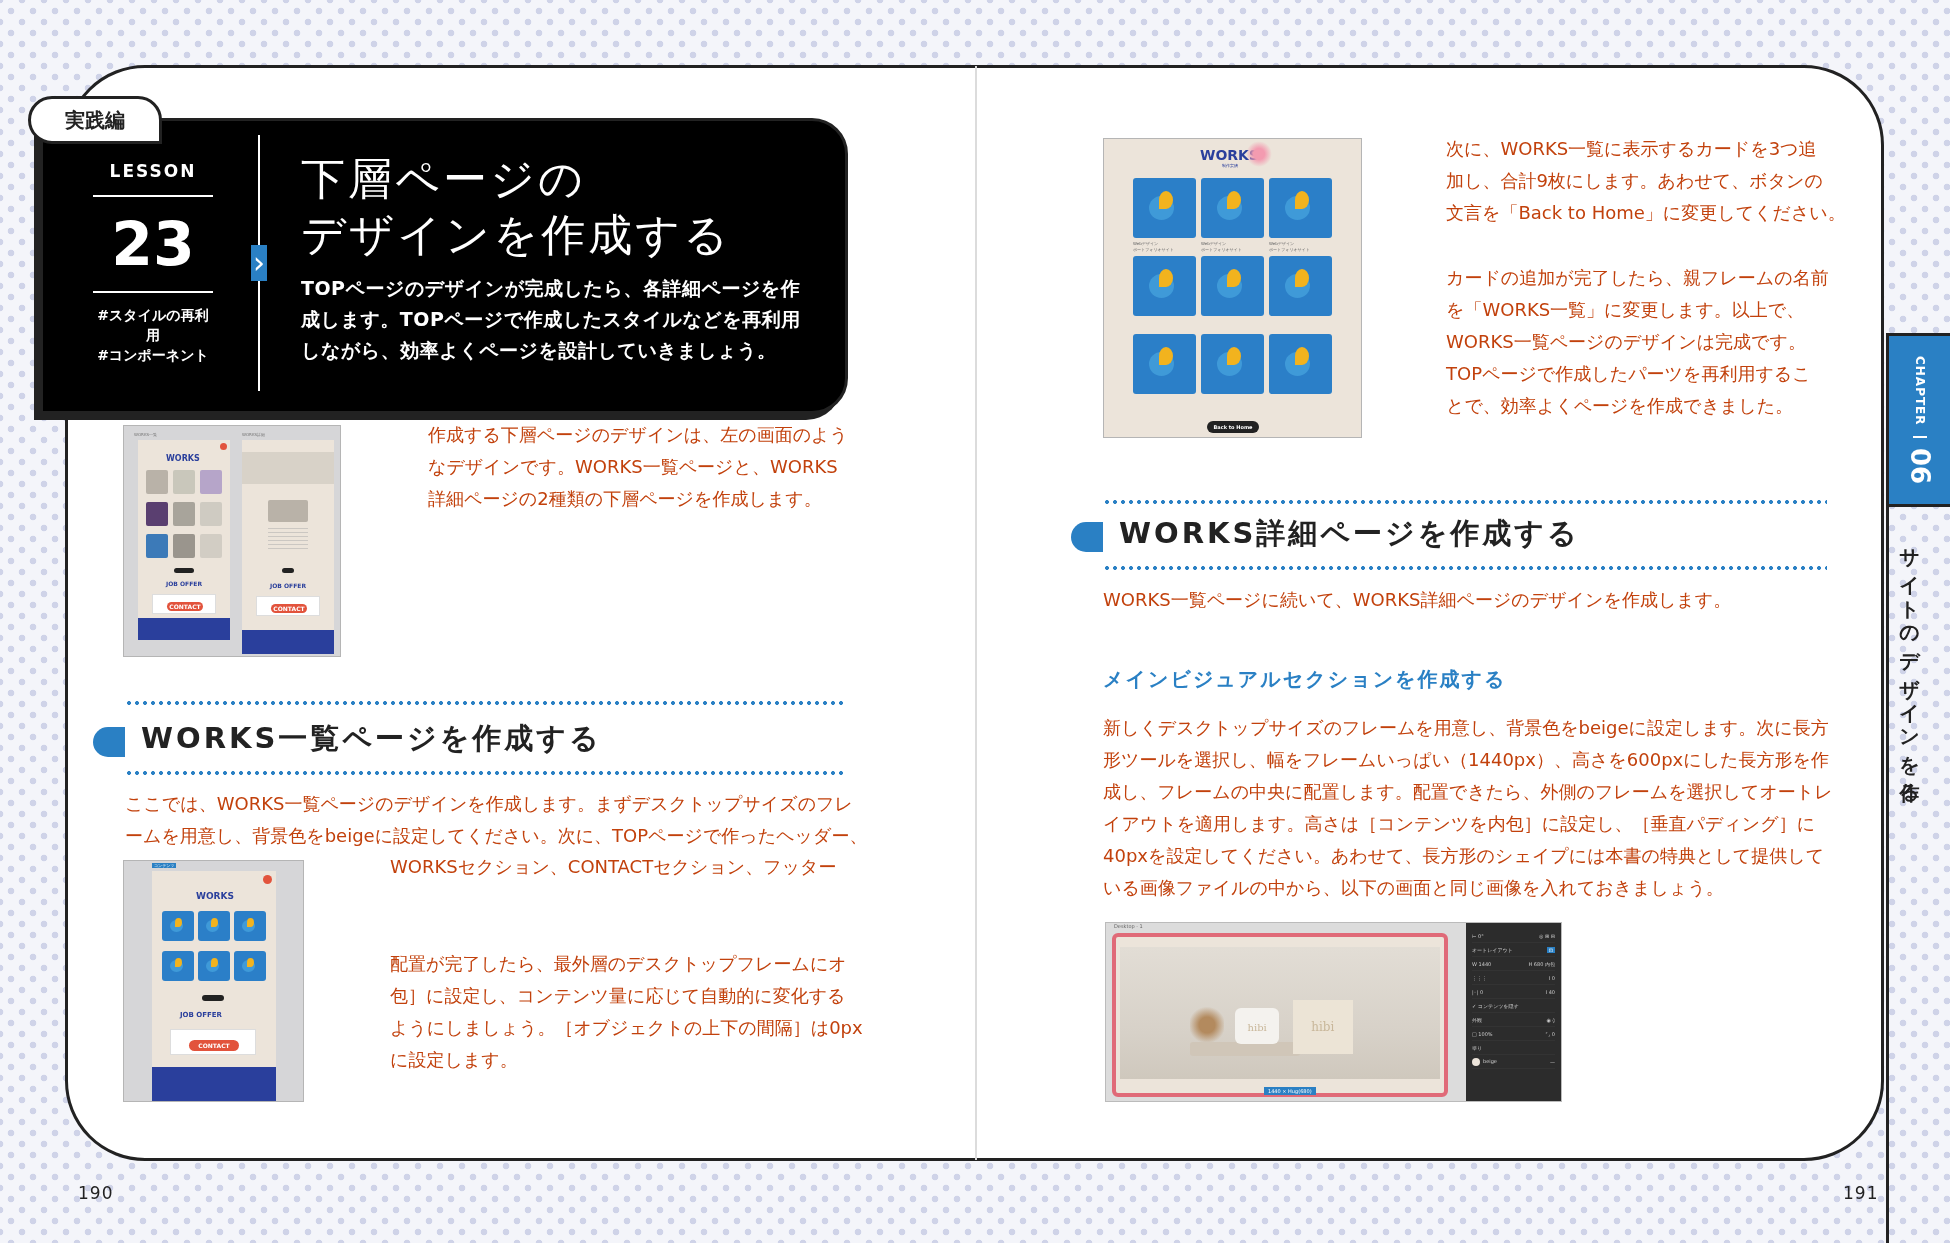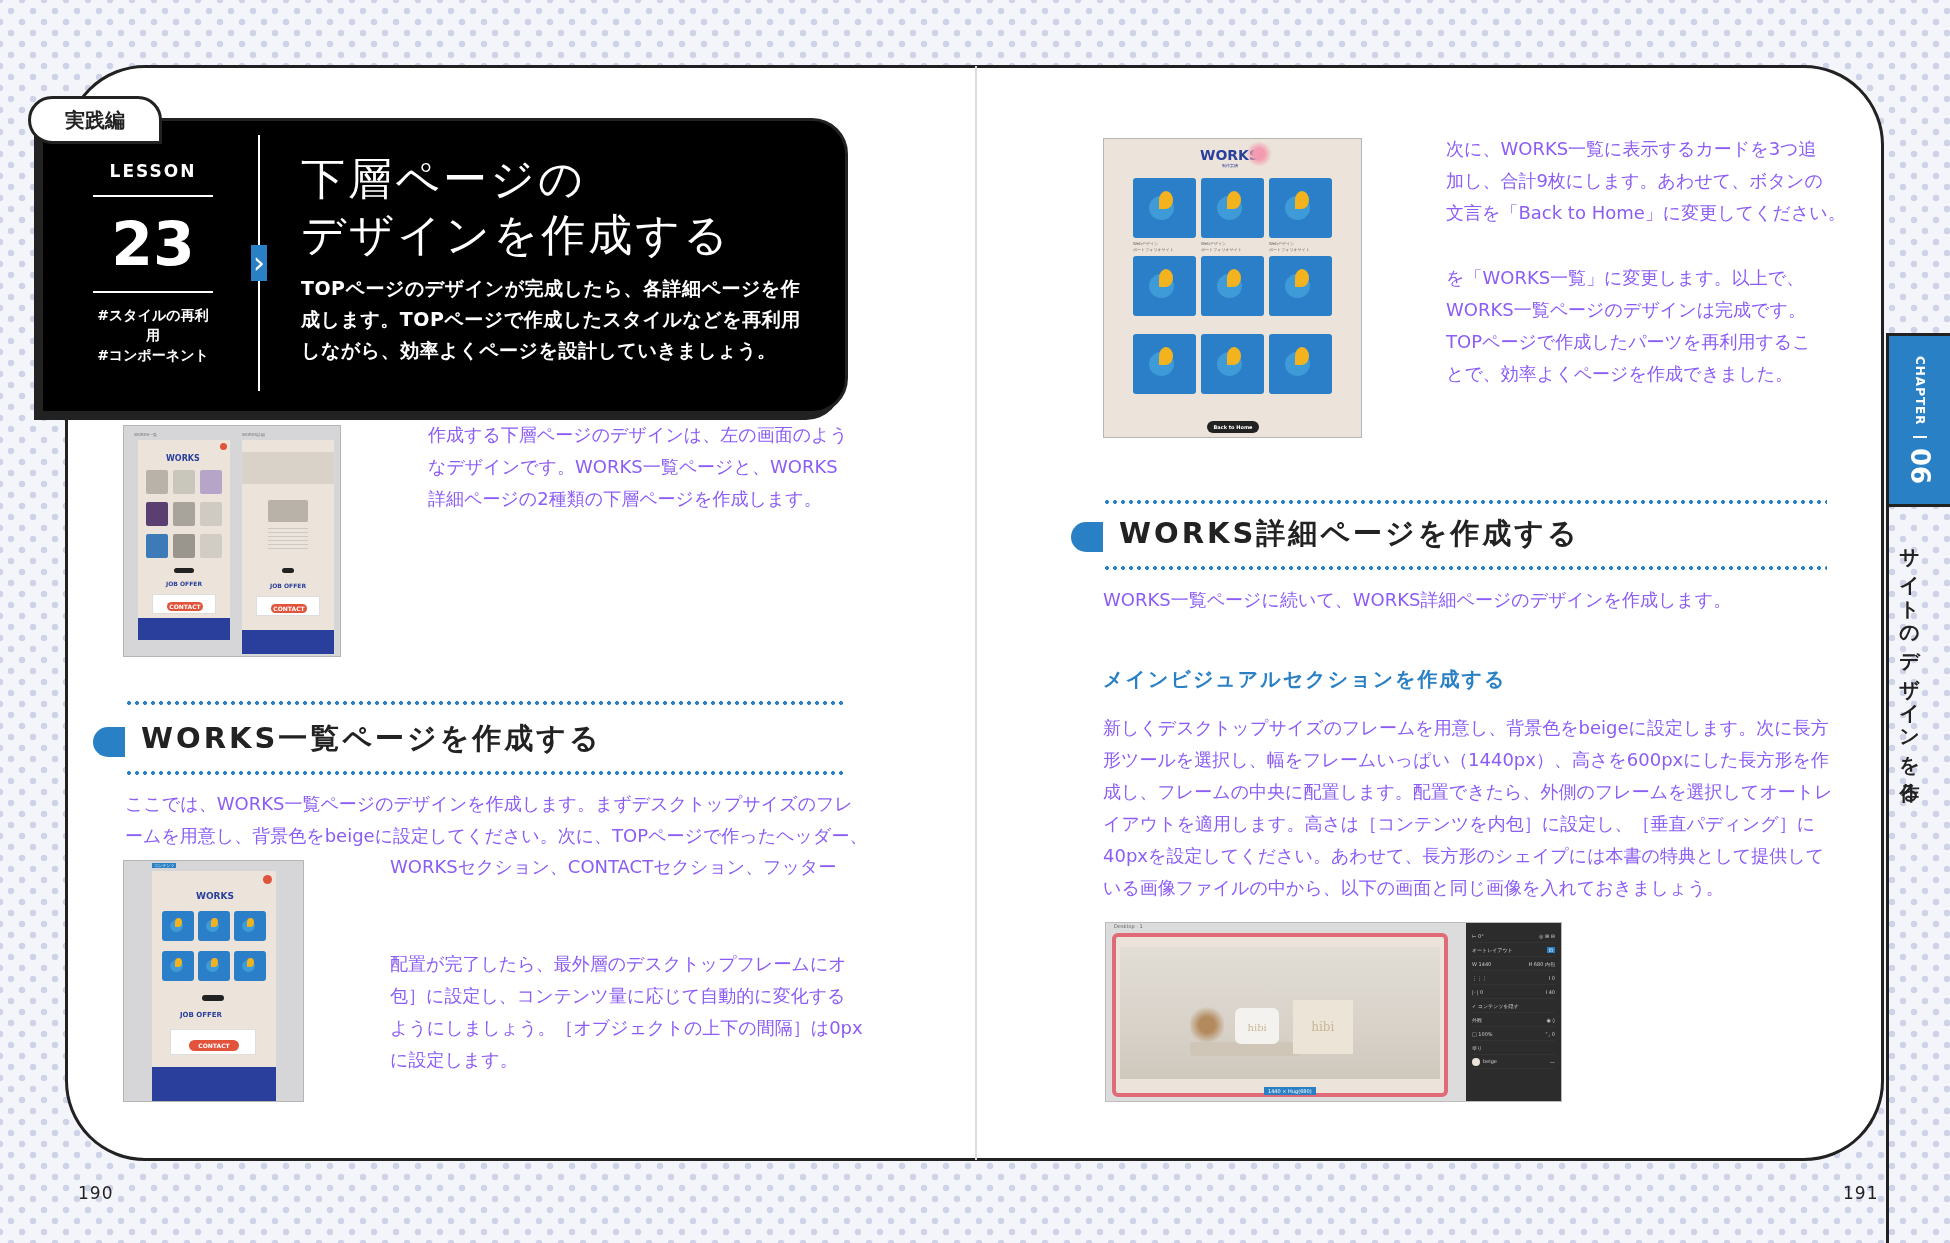--- a/index.html
+++ b/index.html
@@ -56,21 +56,21 @@
   }
   .lesson-title {
     position: absolute; left: 258px; top: 30px; color: #fff;
     font-size: 44px; line-height: 56px; font-weight: normal; letter-spacing: 3px;
   }
   .lesson-lead {
     position: absolute; left: 258px; top: 152px; width: 530px; color: #fff;
     font-size: 19px; line-height: 31px; font-weight: bold; letter-spacing: 0.5px;
   }
 
-  .body-text { position: absolute; font-size: 18px; line-height: 32px; color: #8b5cf6; }
+  .body-text { position: absolute; font-size: 18px; line-height: 32px; color: #c2410c; }
 
   
   .sec-head { position: absolute; }
   .sec-dots {
     position: absolute; left: 0; height: 4px;
     background-image: radial-gradient(circle, #2a80c4 1.8px, transparent 2.2px);
     background-size: 8px 4px;
   }
   .sec-mark {
     position: absolute; left: -32px; width: 32px; height: 30px;
@@ -301,20 +301,21 @@
     </div>
   <div class="mini-btn" style="left:103px; top:282px; width:52px; height:12px; line-height:12px; font-size:5px; font-weight:bold;">Back to Home</div>
 </div>
 
 <div class="body-text" style="left:1446px; top:133px;">
   <div>次に、WORKS一覧に表示するカードを3つ追</div>
   <div>加し、合計9枚にします。あわせて、ボタンの</div>
   <div>文言を「Back to Home」に変更してください。</div>
 </div>
 <div class="body-text" style="left:1446px; top:262px;">
+  <div>カードの追加が完了したら、親フレームの名前</div>
   <div>を「WORKS一覧」に変更します。以上で、</div>
   <div>WORKS一覧ページのデザインは完成です。</div>
   <div>TOPページで作成したパーツを再利用するこ</div>
   <div>とで、効率よくページを作成できました。</div>
 </div>
 
 <div class="sec-head" style="left:1103px; top:500px; width:724px; height:72px;">
   <div class="sec-dots" style="top:0; width:724px;"></div>
   <div class="sec-mark" style="top:22px;"></div>
   <div class="sec-title" style="left:16px; top:14px;">WORKS詳細ページを作成する</div>

